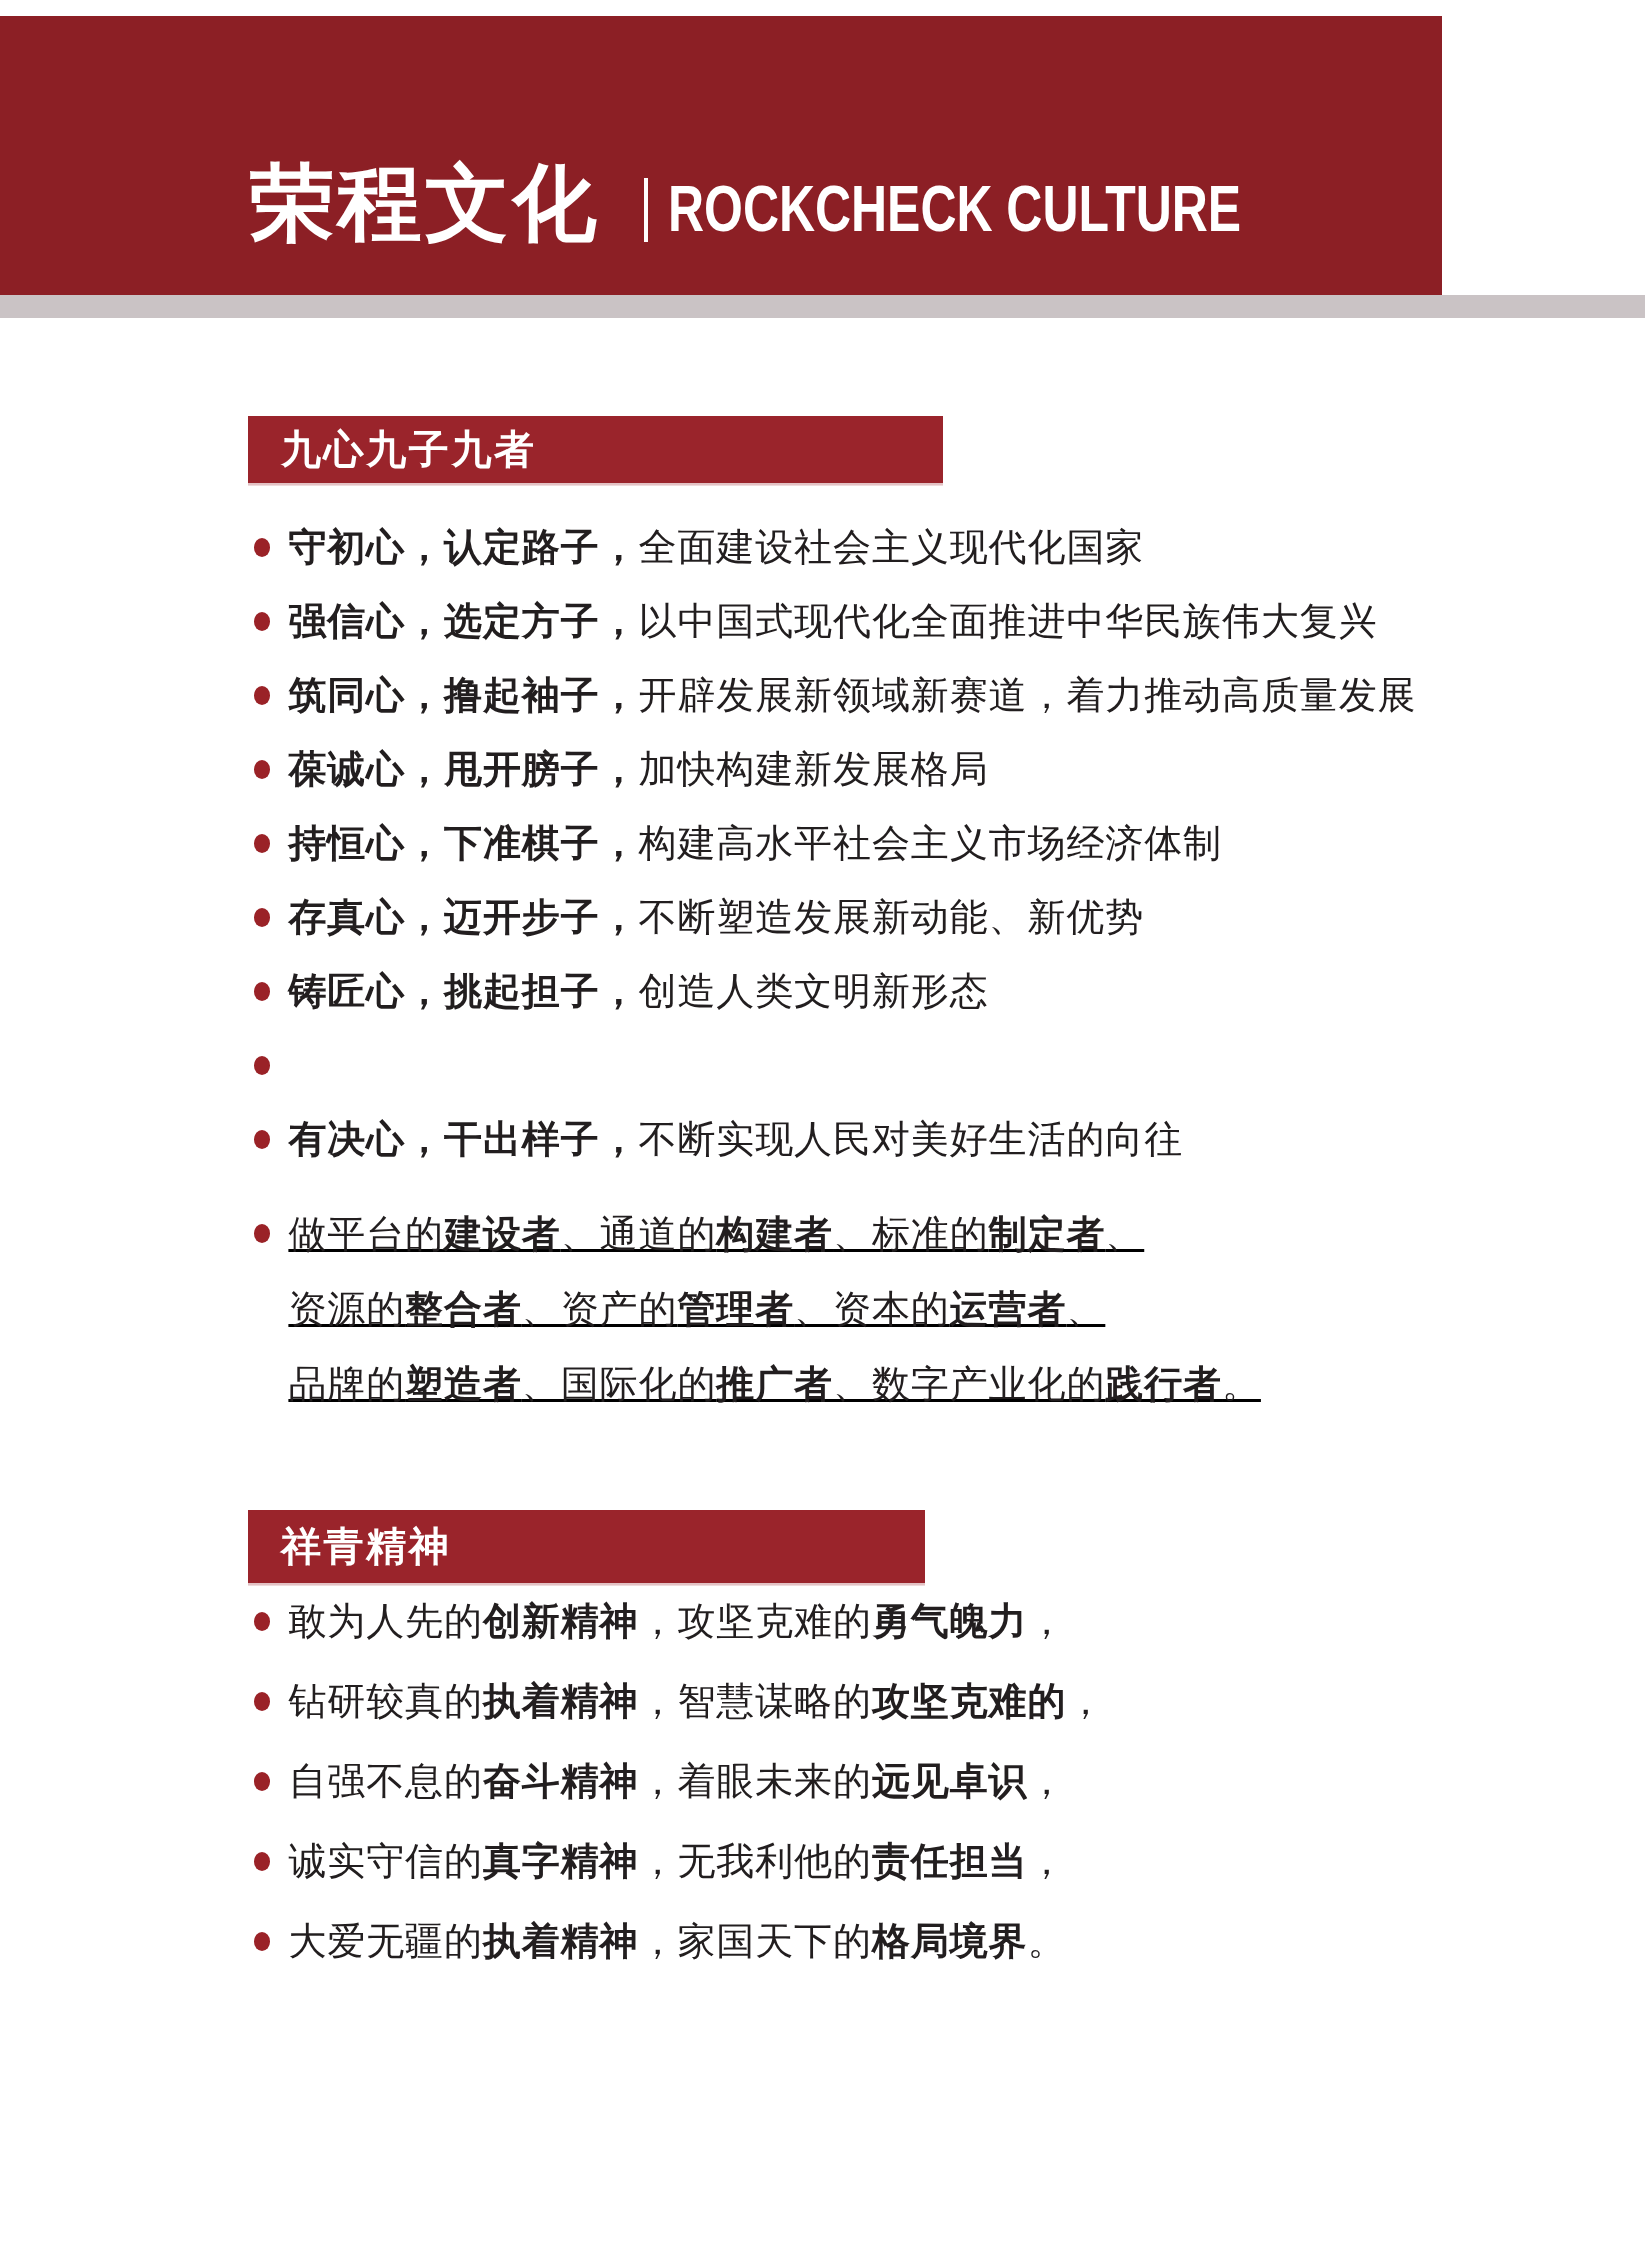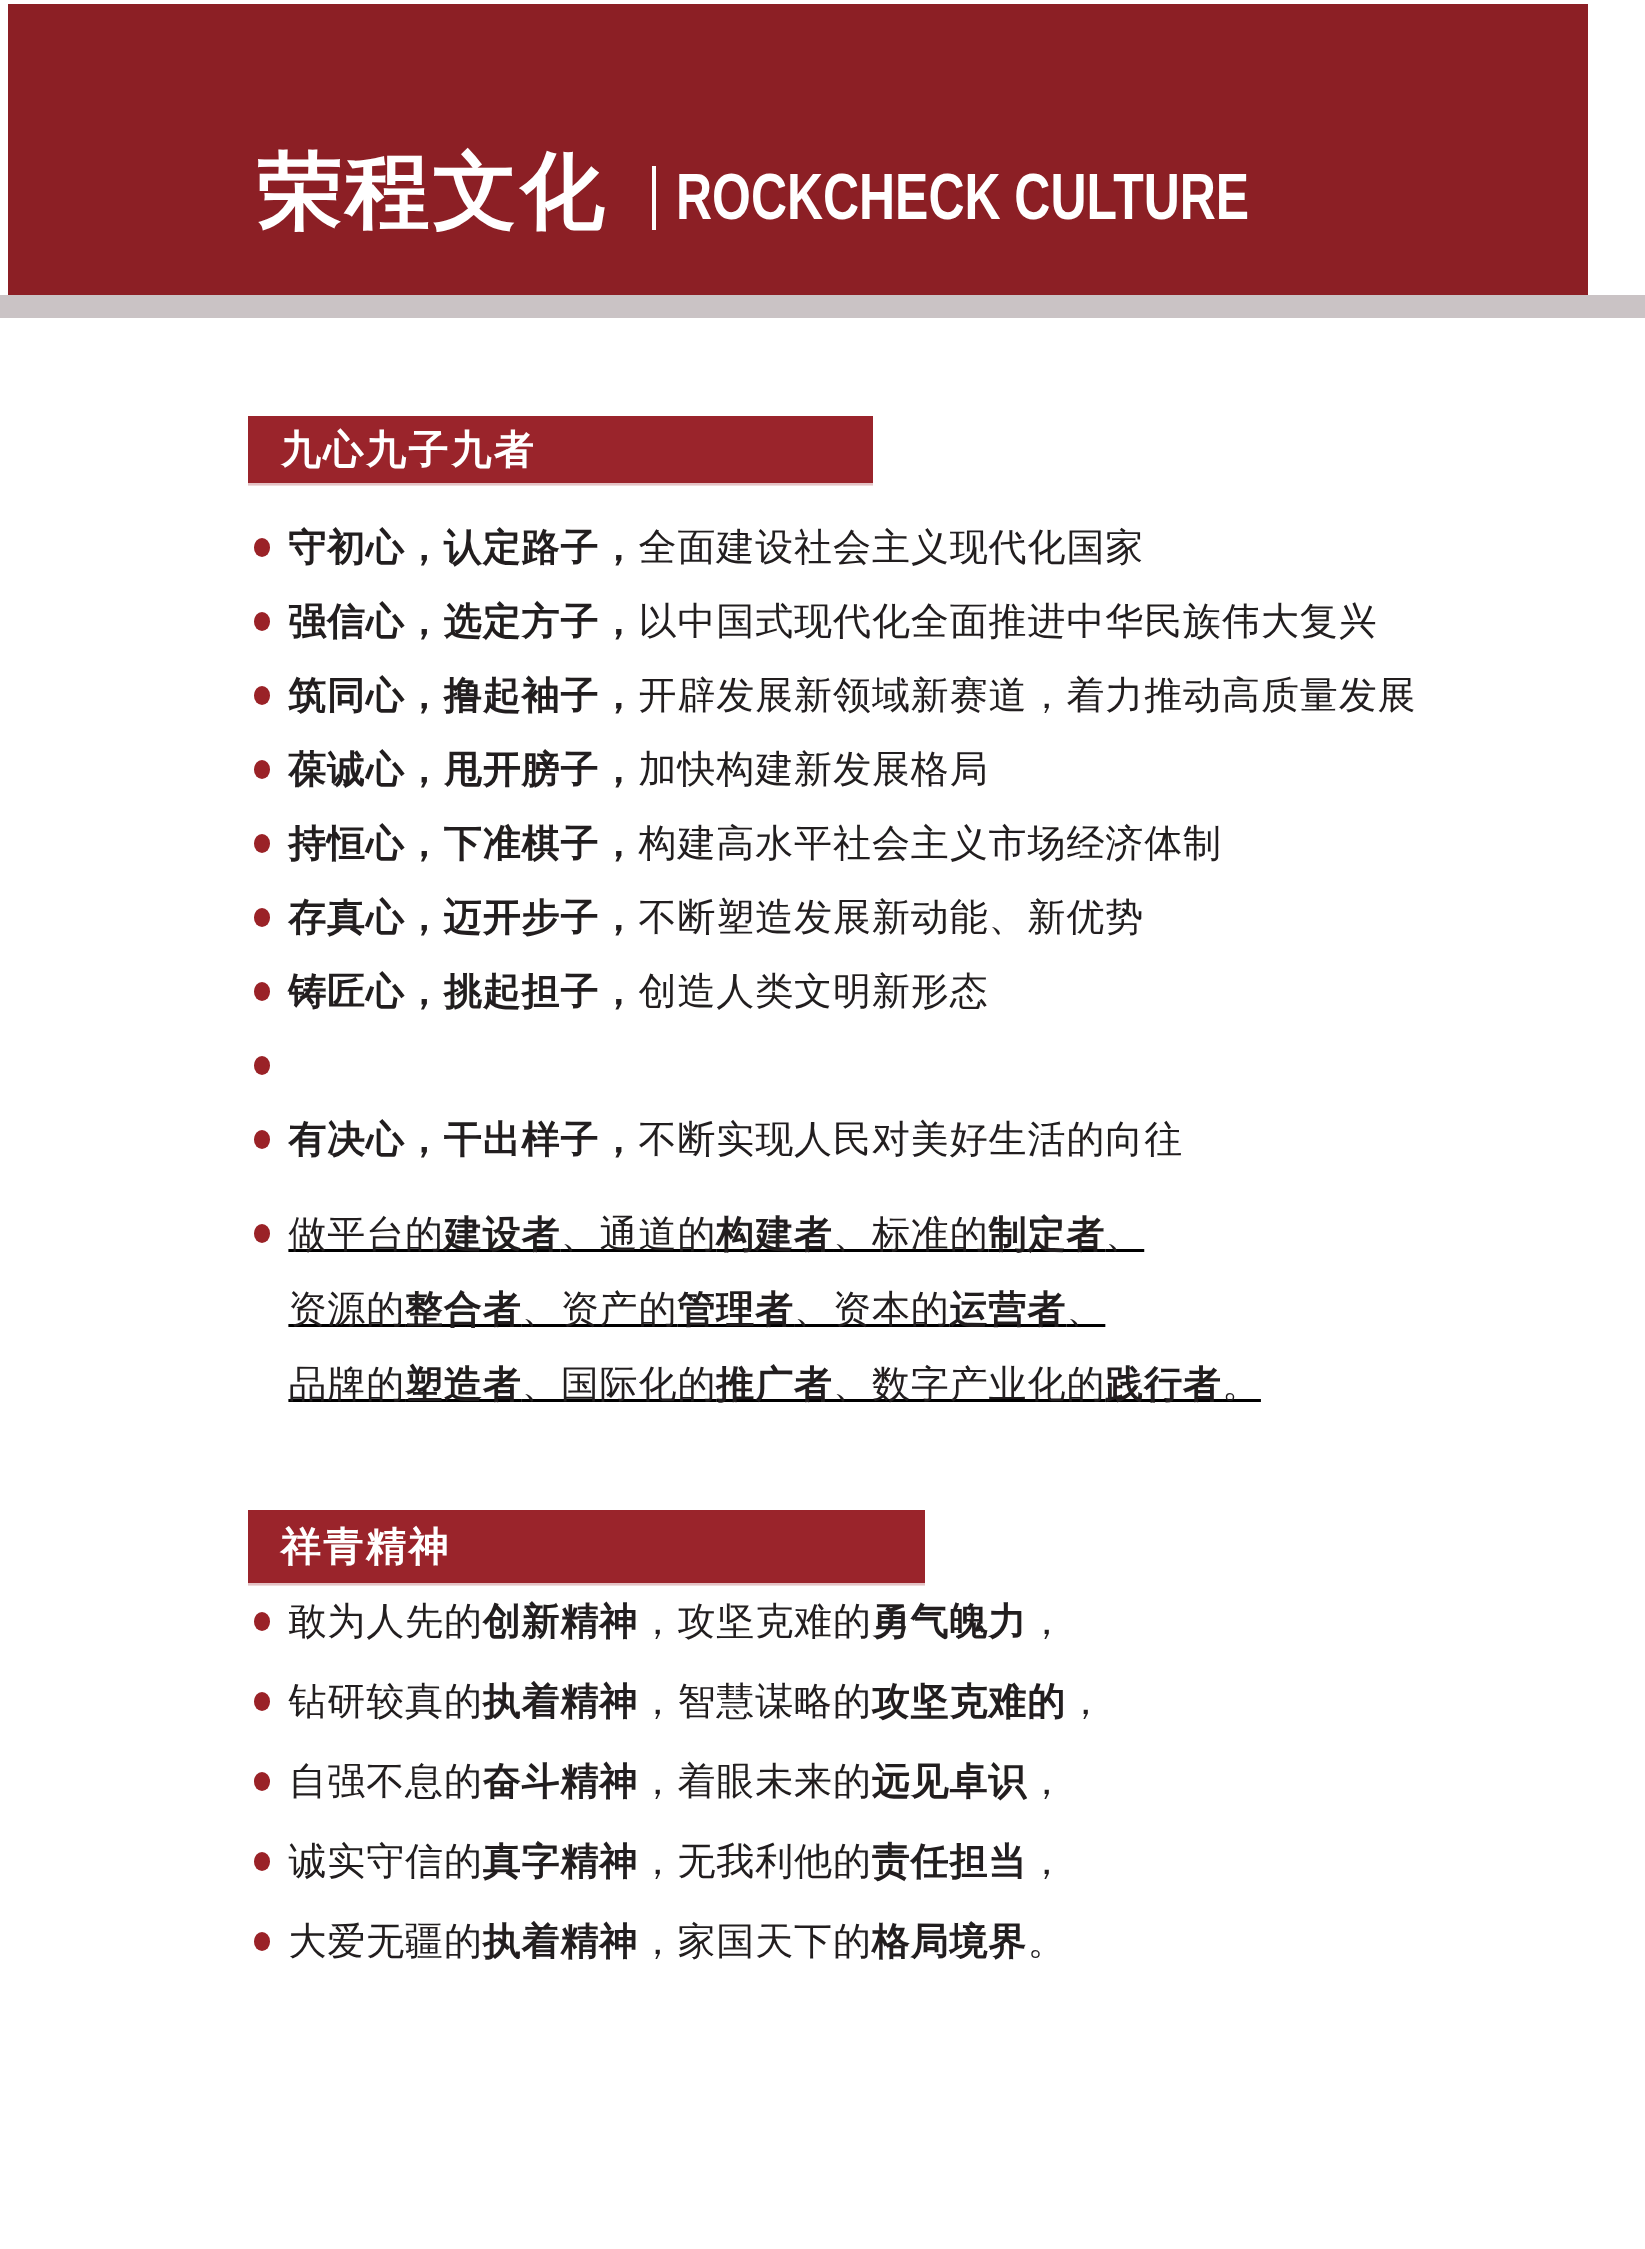--- a/index.html
+++ b/index.html
@@ -10,23 +10,22 @@
     --text-dark:#221E1F;
   }
   html,body{margin:0;padding:0;}
   body{
     width:1646px;height:2250px;position:relative;background:#ffffff;
     font-family:"Liberation Sans", sans-serif;
     overflow:hidden;
   }
   
   .banner{
-    position:absolute;left:0;top:4px;width:1580px;height:295px;
+    position:absolute;left:0;top:16px;width:1442px;height:295px;
     background:var(--banner-red);
-    margin-left:8px;
   }
   .t-cn{
     position:absolute;left:250px;top:145px;
     font-size:84px;font-weight:bold;color:#ffffff;line-height:1;
     letter-spacing:3.5px;white-space:nowrap;
   }
   .t-bar{
     position:absolute;left:644px;top:162px;width:4.3px;height:64px;background:#ffffff;
   }
   .t-en{
@@ -40,21 +39,21 @@
     background:var(--strip-gray);
   }
   
   .sec-box{
     position:absolute;left:248px;background:var(--box-red);
     color:#ffffff;font-weight:bold;font-size:40px;letter-spacing:2.6px;
     display:flex;align-items:center;padding-left:33px;box-sizing:border-box;
     box-shadow:0 2.6px 0 rgba(154,36,43,0.28);
     white-space:nowrap;
   }
-  #sec1-box{top:416px;width:625px;height:67px;}
+  #sec1-box{top:416px;width:695px;height:67px;}
   #sec2-box{top:1510px;width:677px;height:73px;}
   
   .list{position:absolute;left:254px;}
   #list1{top:510px;}
   #para {top:1196px;text-decoration:underline;}
   #list2{top:1581px;}
   #list1 .row{height:74px;}
   #para  .row{height:75px;}
   #list2 .row{height:80px;}
   .row{display:flex;align-items:center;white-space:nowrap;}

